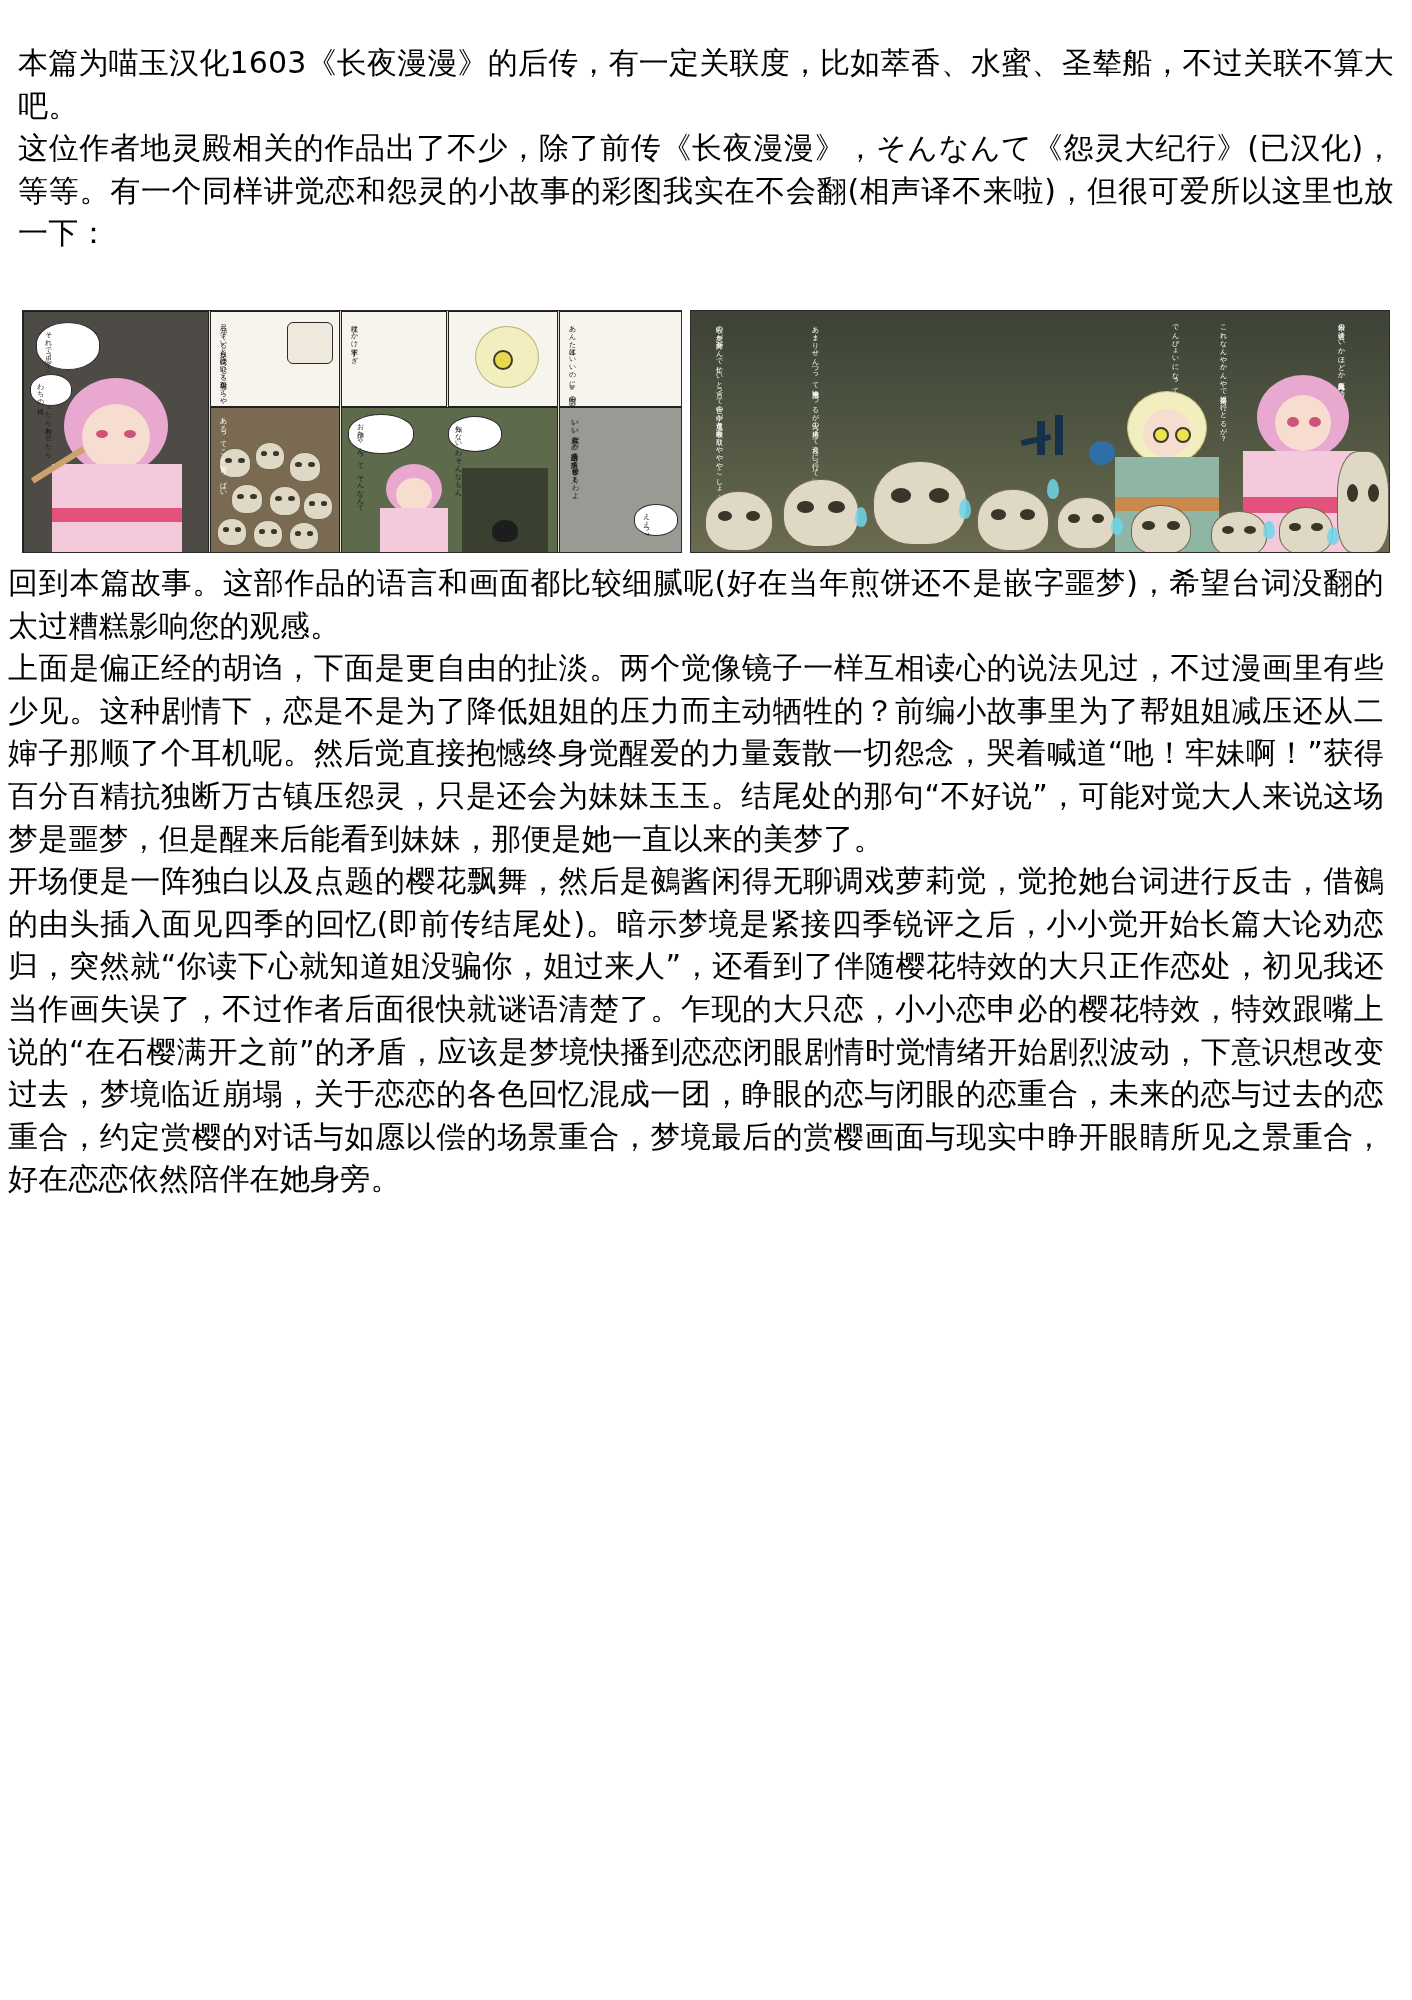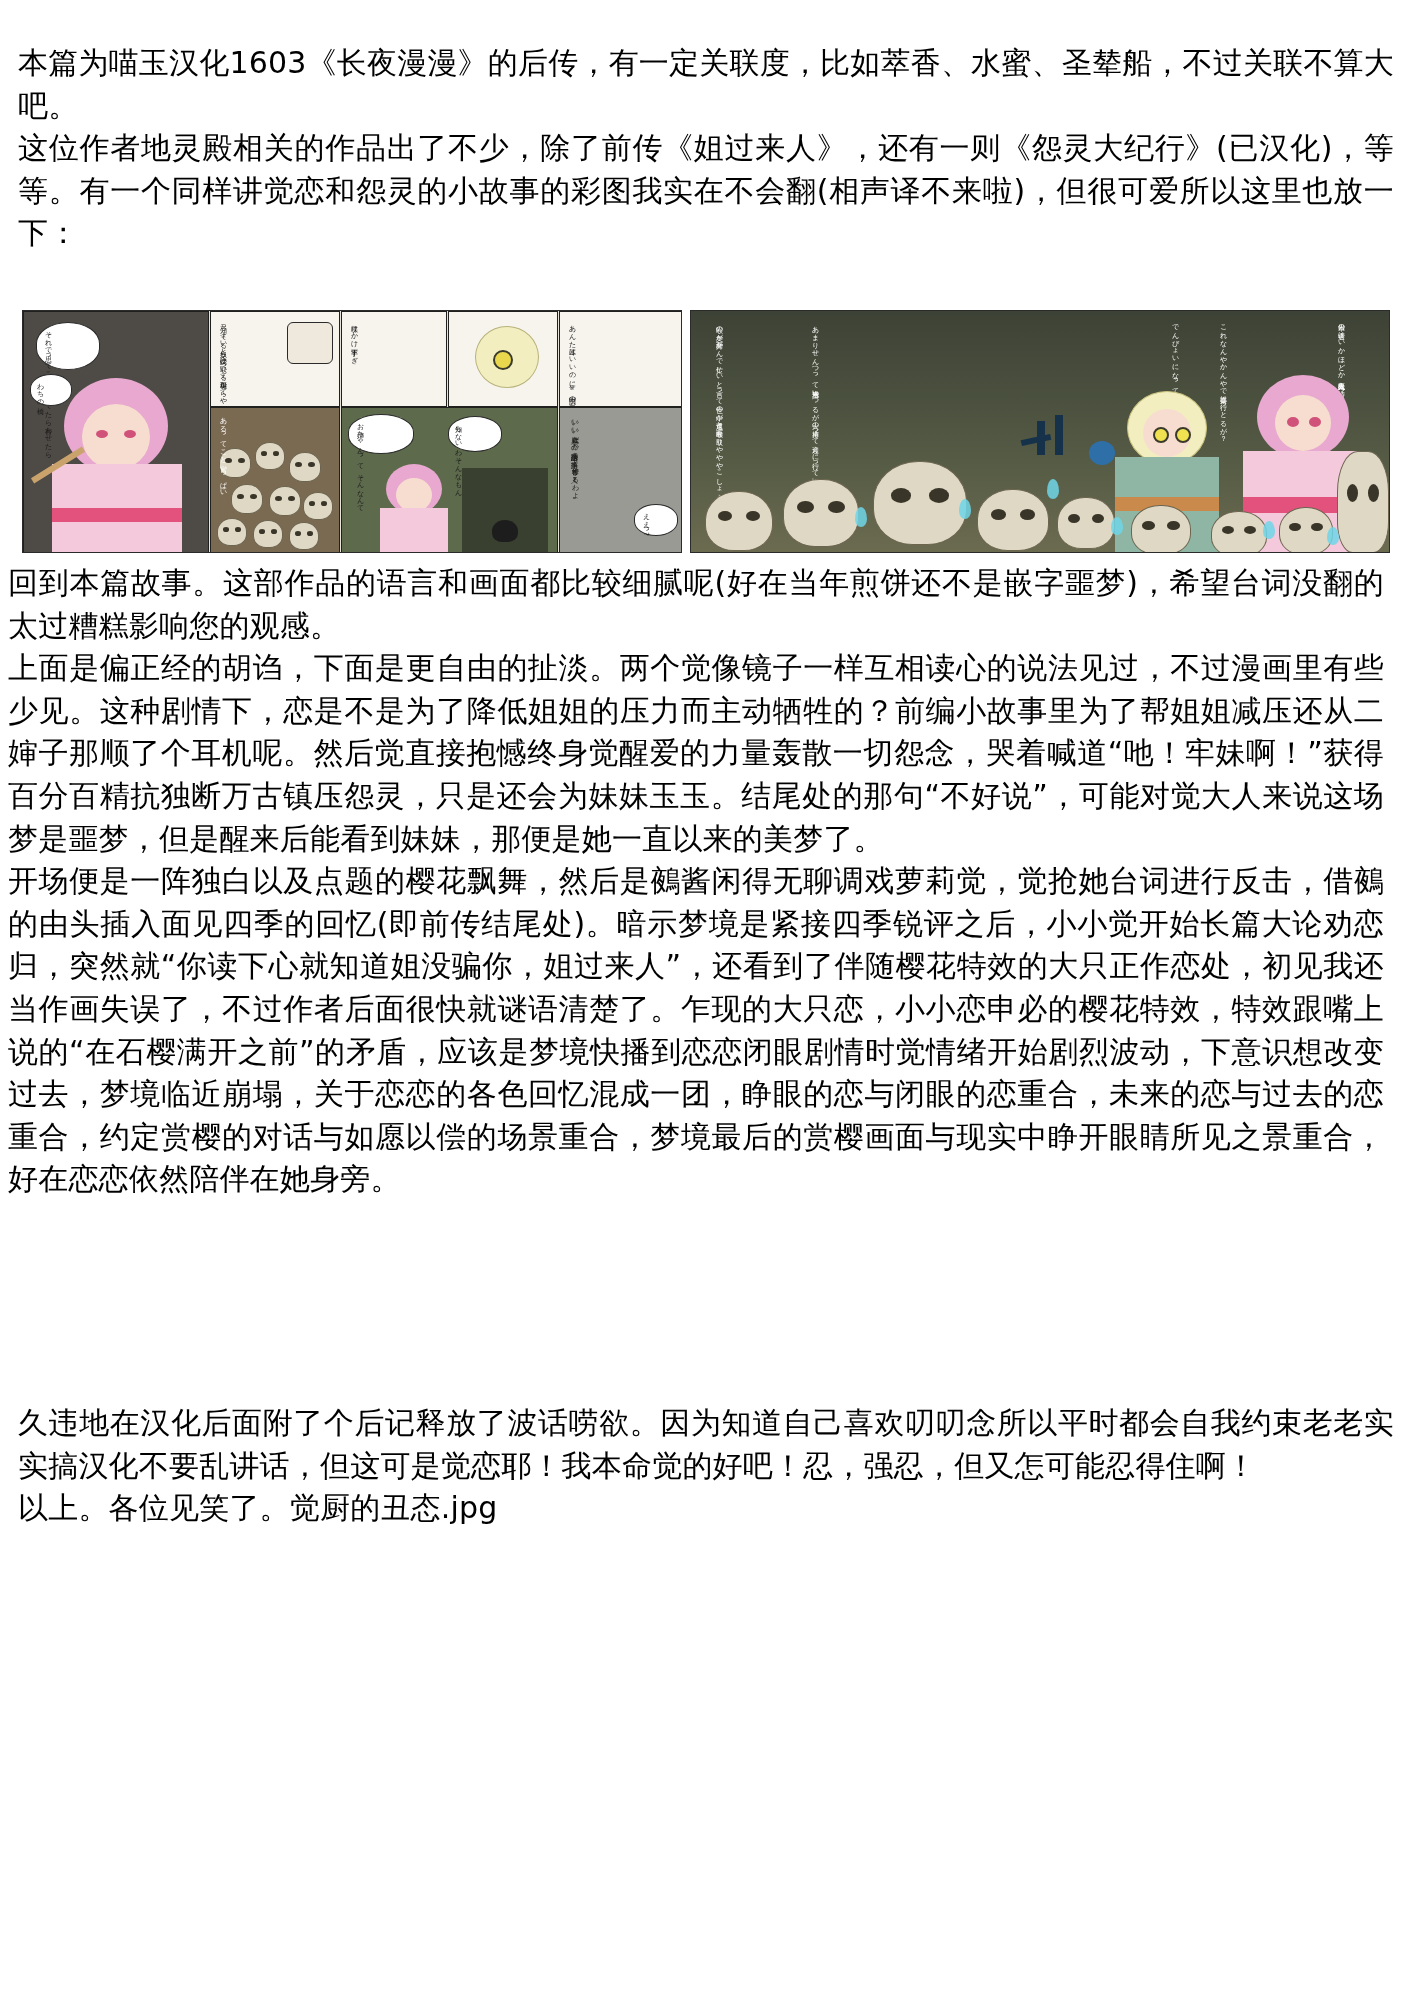--- a/index.html
+++ b/index.html
@@ -137,21 +137,21 @@
     opacity: 0.85;
   }
 </style>
 </head>
 <body>
 
 <div class="page">
 
   <div class="top-text text-block">
     <p class="para">本篇为喵玉汉化1603《长夜漫漫》的后传，有一定关联度，比如萃香、水蜜、圣辇船，不过关联不算大吧。</p>
-    <p class="para">这位作者地灵殿相关的作品出了不少，除了前传《姐过来人》，还有一则《怨灵大纪行》(已汉化)，等等。有一个同样讲觉恋和怨灵的小故事的彩图我实在不会翻(相声译不来啦)，但很可爱所以这里也放一下：</p>
+    <p class="para">这位作者地灵殿相关的作品出了不少，除了前传《长夜漫漫》，そんなんて《怨灵大纪行》(已汉化)，等等。有一个同样讲觉恋和怨灵的小故事的彩图我实在不会翻(相声译不来啦)，但很可爱所以这里也放一下：</p>
   </div>
 
   <div class="image-strip">
 
     <div class="panel-left">
 
       <div class="cell c-dark" style="left:0; top:0; width:186px; height:243px;">
         <div class="bubble" style="left:12px; top:10px; width:62px; height:46px;"></div>
         <div class="vtext" style="left:20px; top:14px; height:38px;">それで思ってこいつ知ってたら言わせたら</div>
         <div class="face hair-pink" style="left:40px; top:66px; width:104px; height:96px;"></div>
@@ -263,18 +263,14 @@
       <div style="position:absolute; left:398px; top:130px; width:26px; height:24px; background:#2e6fa8; border-radius:50%;"></div>
     </div>
   </div>
 
   <div class="mid-text text-block">
     <p class="para">回到本篇故事。这部作品的语言和画面都比较细腻呢(好在当年煎饼还不是嵌字噩梦)，希望台词没翻的太过糟糕影响您的观感。</p>
     <p class="para">上面是偏正经的胡诌，下面是更自由的扯淡。两个觉像镜子一样互相读心的说法见过，不过漫画里有些少见。这种剧情下，恋是不是为了降低姐姐的压力而主动牺牲的？前编小故事里为了帮姐姐减压还从二婶子那顺了个耳机呢。然后觉直接抱憾终身觉醒爱的力量轰散一切怨念，哭着喊道“吔！牢妹啊！”获得百分百精抗独断万古镇压怨灵，只是还会为妹妹玉玉。结尾处的那句“不好说”，可能对觉大人来说这场梦是噩梦，但是醒来后能看到妹妹，那便是她一直以来的美梦了。</p>
     <p class="para">开场便是一阵独白以及点题的樱花飘舞，然后是鵺酱闲得无聊调戏萝莉觉，觉抢她台词进行反击，借鵺的由头插入面见四季的回忆(即前传结尾处)。暗示梦境是紧接四季锐评之后，小小觉开始长篇大论劝恋归，突然就“你读下心就知道姐没骗你，姐过来人”，还看到了伴随樱花特效的大只正作恋处，初见我还当作画失误了，不过作者后面很快就谜语清楚了。乍现的大只恋，小小恋申必的樱花特效，特效跟嘴上说的“在石樱满开之前”的矛盾，应该是梦境快播到恋恋闭眼剧情时觉情绪开始剧烈波动，下意识想改变过去，梦境临近崩塌，关于恋恋的各色回忆混成一团，睁眼的恋与闭眼的恋重合，未来的恋与过去的恋重合，约定赏樱的对话与如愿以偿的场景重合，梦境最后的赏樱画面与现实中睁开眼睛所见之景重合，好在恋恋依然陪伴在她身旁。</p>
   </div>
 
-  <div class="bottom-text text-block">
-    <p class="para">久违地在汉化后面附了个后记释放了波话唠欲。因为知道自己喜欢叨叨念所以平时都会自我约束老老实实搞汉化不要乱讲话，但这可是觉恋耶！我本命觉的好吧！忍，强忍，但又怎可能忍得住啊！</p>
-    <p class="para">以上。各位见笑了。觉厨的丑态.jpg</p>
-  </div>
 
 </div>
 
 </body></html>

